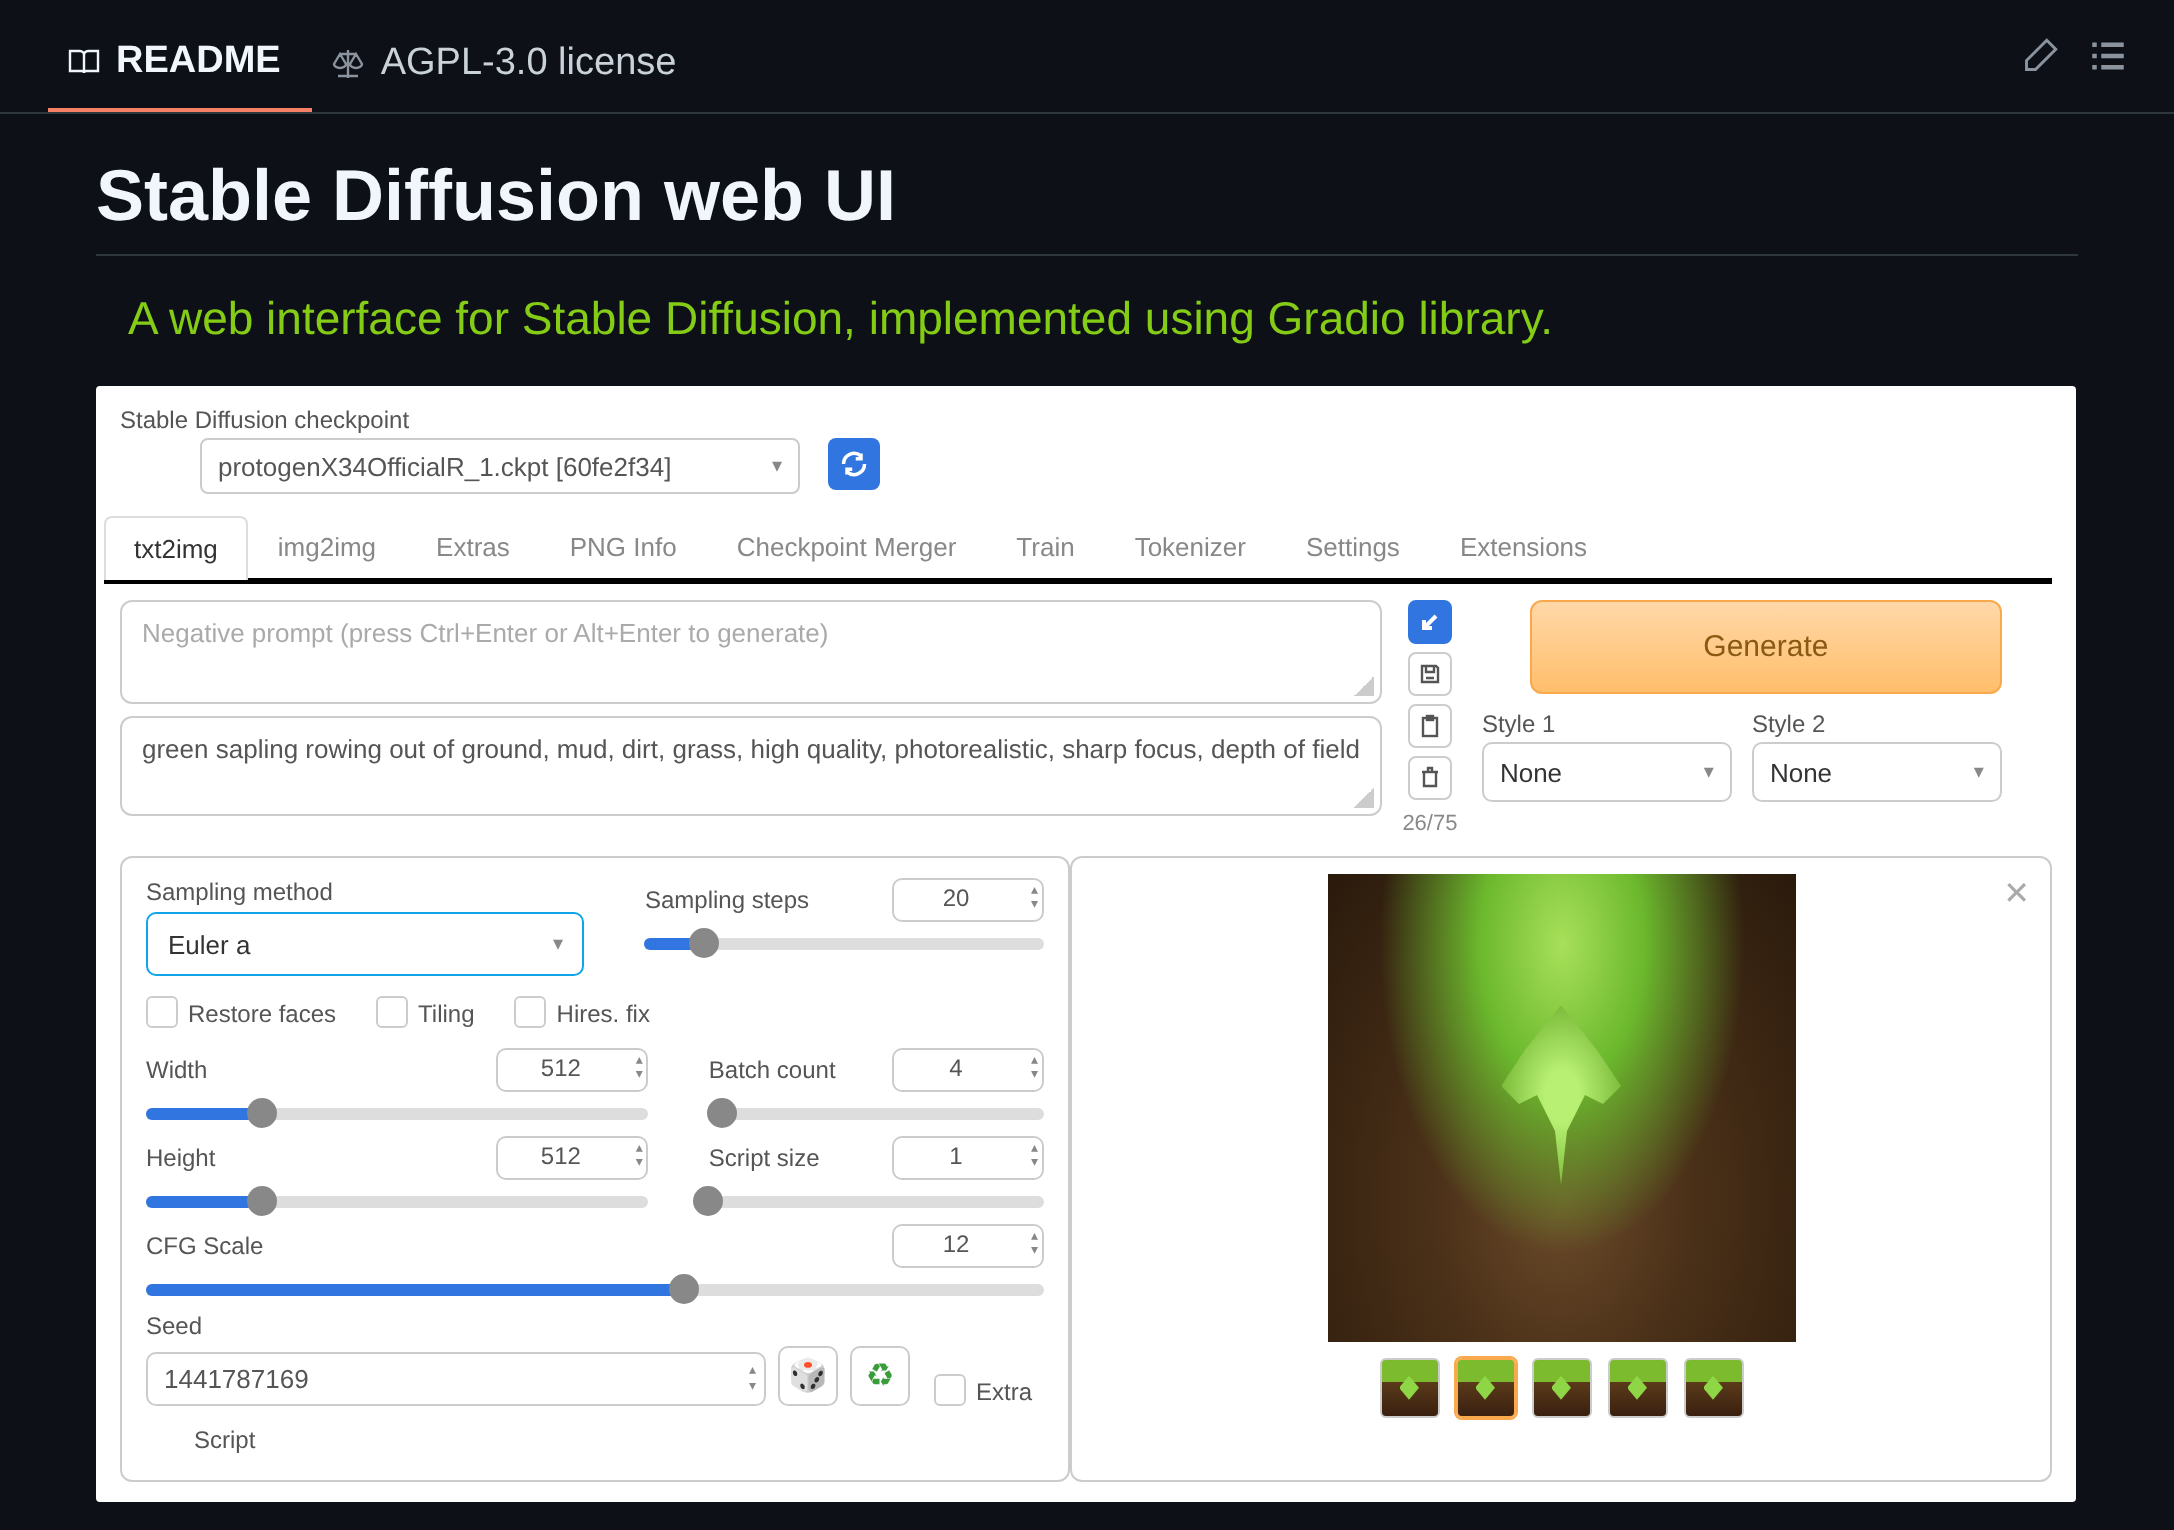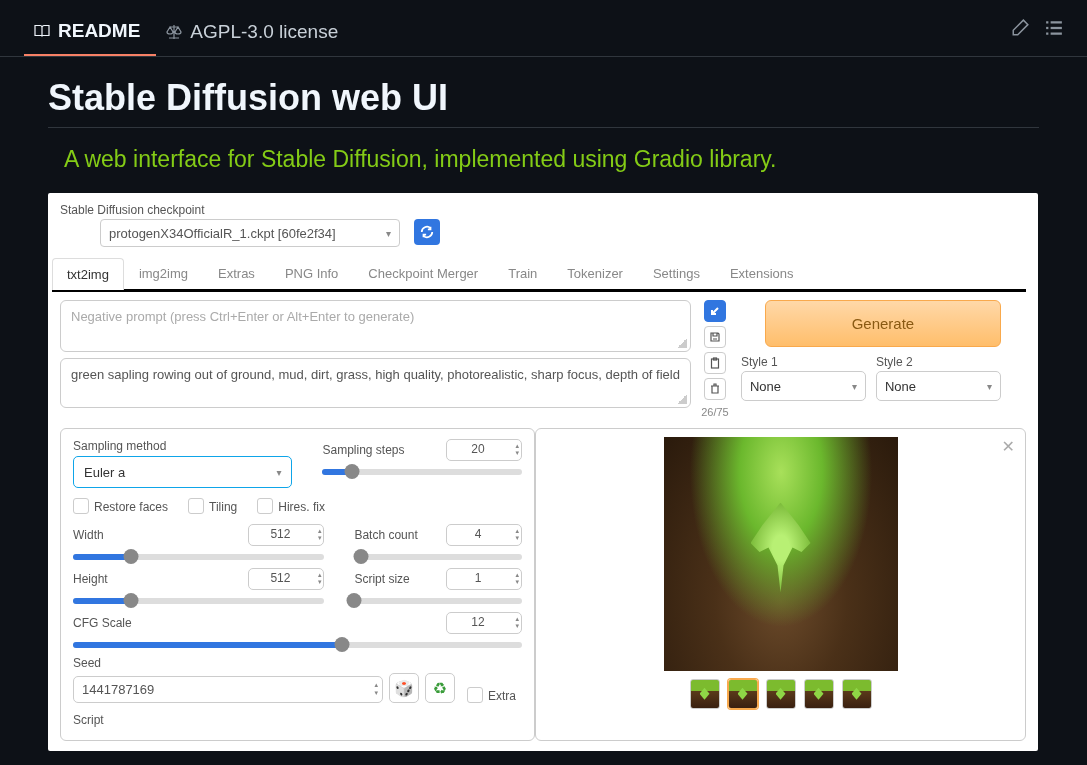--- a/index.html
+++ b/index.html
@@ -593,21 +593,21 @@
           <div class="seed-row">
             <div class="seed-input">
               <span>1441787169</span>
               <div class="spinner" style="position:absolute;right:4px;top:4px;font-size:7px;color:#888;">▴<br>▾</div>
             </div>
             <div class="seed-btn">🎲</div>
             <div class="seed-btn" style="color:#3a9c3a;">♻</div>
             <label style="font-size:12px;color:#555;margin-left:6px;"><span class="cb"></span><span>Extra</span></label>
           </div>
         </div>
-        <div class="param-label" style="margin-top:10px;">Script</div>
+        <div class="param-label" style="margin-top:10px;margin-left:24px;">Script</div>
       </div>
 
       <div class="sd-output">
         <div class="close-x">✕</div>
         <div class="main-image svg-placeholder" style="position:relative;overflow:hidden;">
           <div class="sapling-leaf"></div>
         </div>
         <div class="thumb-row">
           <div class="thumb thumb-bg"></div>
           <div class="thumb thumb-bg active"></div>

